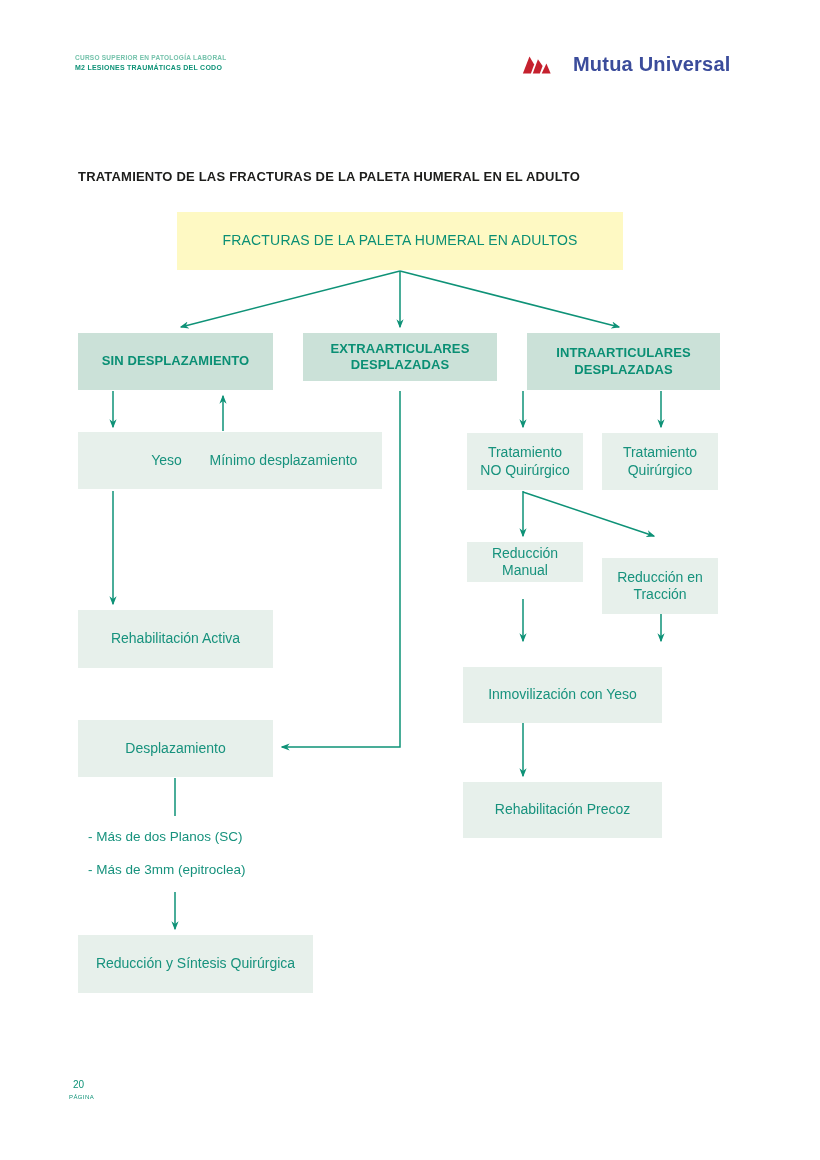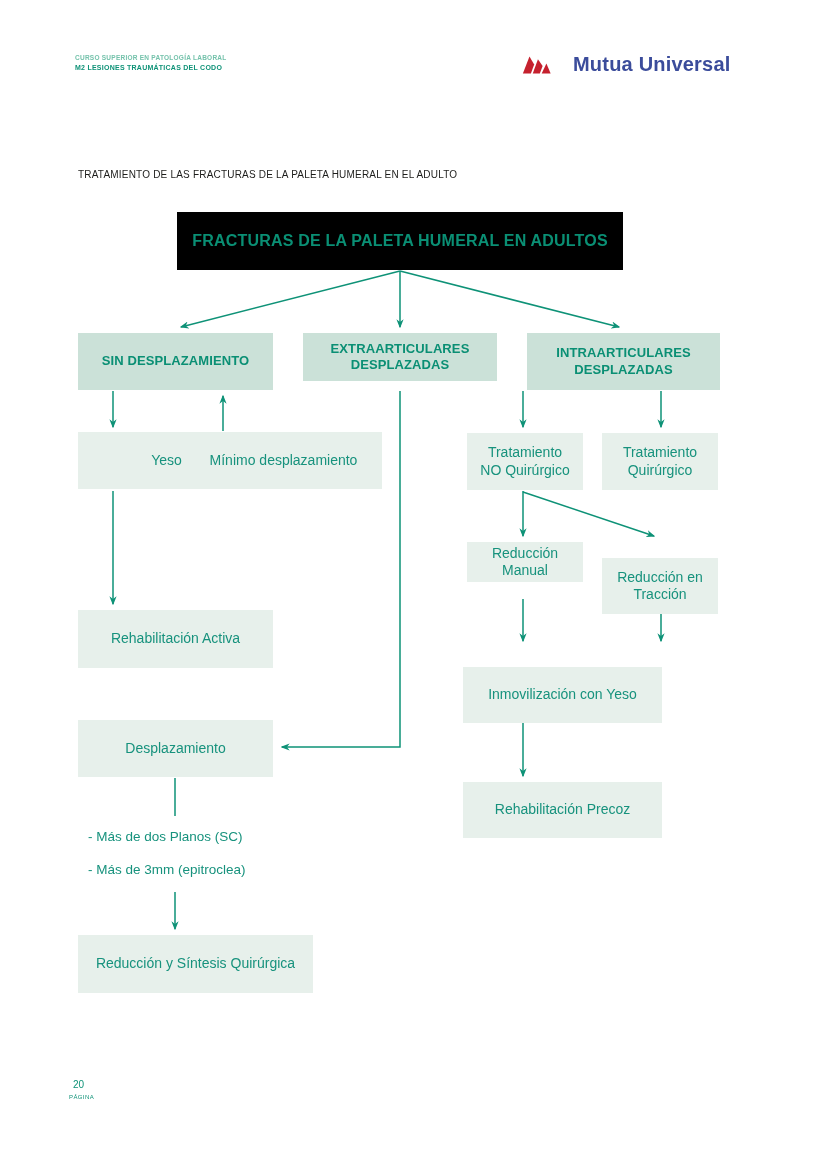--- a/index.html
+++ b/index.html
@@ -5,26 +5,26 @@
   html,body{margin:0;padding:0;background:#ffffff;}
   .page{position:relative;width:820px;height:1160px;background:#ffffff;overflow:hidden;
         font-family:"Liberation Sans",sans-serif;}
   
   .course-header{position:absolute;left:75px;top:53px;line-height:1.55;}
   .course-line1{font-size:6.5px;font-weight:700;color:#74C2AB;letter-spacing:.25px;}
   .course-line2{font-size:7px;font-weight:700;color:#0E9277;letter-spacing:.25px;}
   .brand{position:absolute;left:521px;top:53px;display:flex;align-items:flex-start;gap:20px;}
   .brand-name{font-size:20px;font-weight:700;color:#3B4C9B;letter-spacing:.2px;}
   
-  .page-title{position:absolute;left:78px;top:169px;font-size:10px;font-weight:400;
+  .page-title{position:absolute;left:78px;top:169px;font-size:13px;font-weight:700;
               color:#1D1D1B;letter-spacing:.2px;}
   
   .box{position:absolute;display:flex;align-items:center;justify-content:center;
        text-align:center;line-height:1.25;}
-  .box--root{background:#000000;color:#0A8F74;font-weight:700;font-size:16px;letter-spacing:.2px;}
+  .box--root{background:#fef9c3;color:#0A8F74;font-weight:400;font-size:14px;letter-spacing:.2px;}
   .box--l2{background:#CBE1D8;color:#0A8F74;font-weight:700;font-size:13px;letter-spacing:.1px;}
   .box--light{background:#E7F0EB;color:#17927D;font-weight:400;font-size:14px;}
   .criteria-item{position:absolute;font-size:13.5px;color:#17927D;}
   
   .connectors{position:absolute;left:0;top:0;pointer-events:none;}
   
   .footer-num{position:absolute;left:73px;top:1079px;font-size:10px;color:#0E9277;}
   .footer-label{position:absolute;left:69px;top:1094px;font-size:6px;color:#0E9277;letter-spacing:.4px;}
 </style>
 </head>

